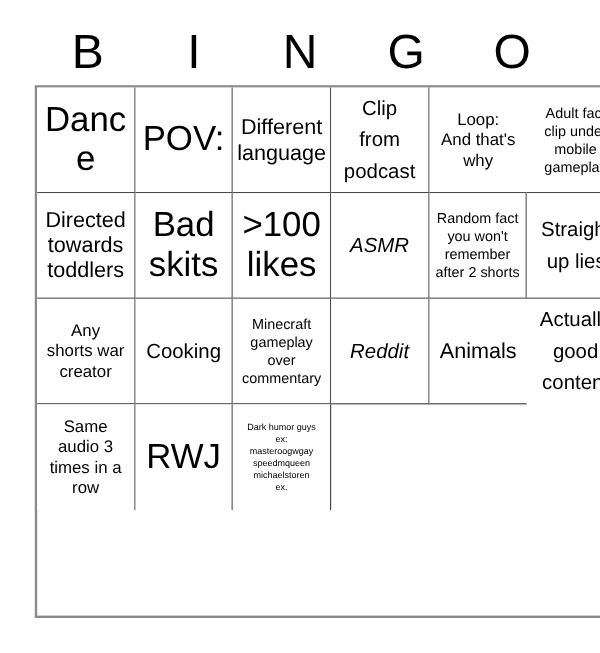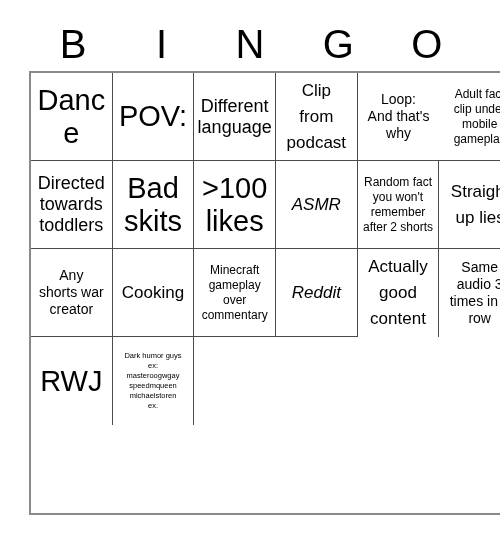--- a/index.html
+++ b/index.html
@@ -174,20 +174,23 @@
       </div>
     <div class="bingo-cell row-4 col-3 fs-xs">
         <span class="cell-text">Minecraft
 gameplay
 over
 commentary</span>
       </div>
     <div class="bingo-cell row-4 col-4 fs-xl">
         <span class="cell-text">Reddit</span>
       </div>
+    <div class="bingo-cell row-4 col-5 fs-md">
+        <span class="cell-text">Animals</span>
+      </div>
 
     <div class="bingo-cell row-5 col-1 fs-lg">
         <span class="cell-text">Actually
 good
 content</span>
       </div>
     <div class="bingo-cell row-5 col-2 fs-sm">
         <span class="cell-text">Same
 audio 3
 times in a

